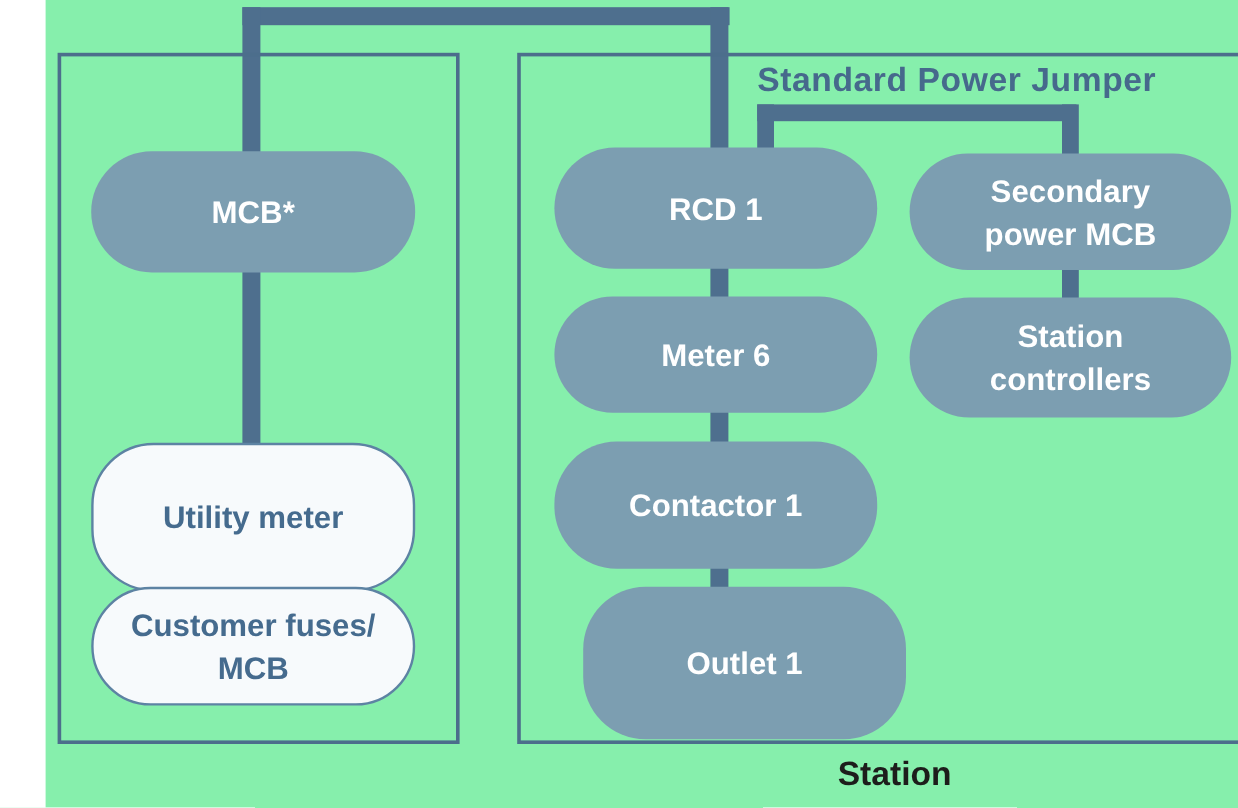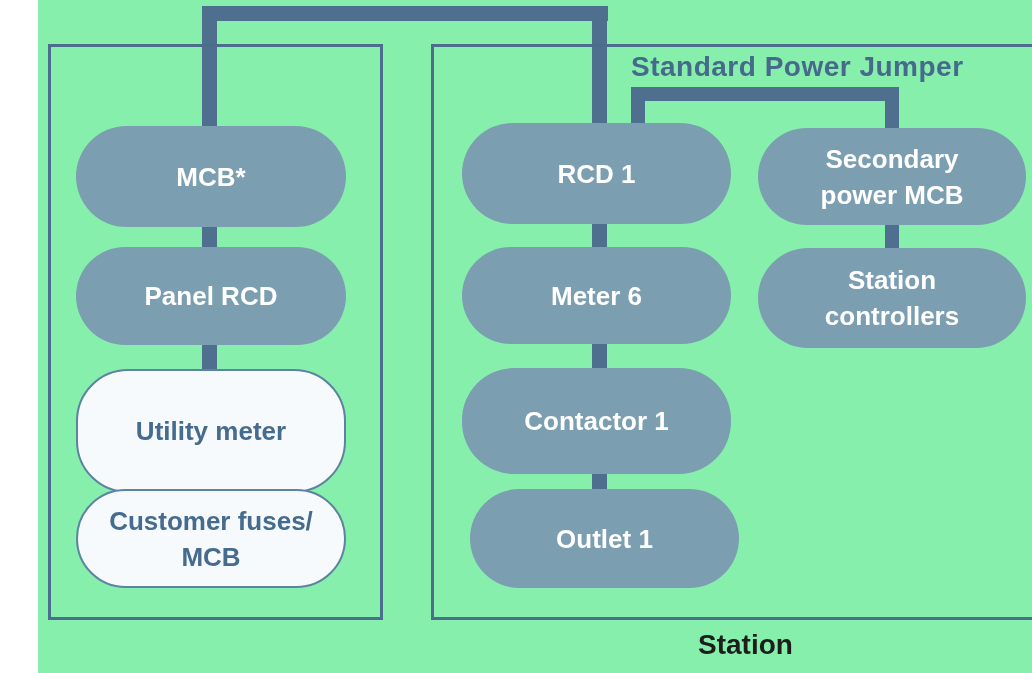--- a/index.html
+++ b/index.html
@@ -80,29 +80,28 @@
   <div class="line" style="left:593px; top:87px; width:266px; height:14px;"></div>
   <div class="line" style="left:593px; top:87px; width:14px; height:46px;"></div>
   <div class="line" style="left:847px; top:87px; width:14px; height:215px;"></div>
 
   <div class="panel-box" style="left:10px; top:44px; width:335px; height:576px;"></div>
   <div class="panel-box" style="left:393px; top:44px; width:629px; height:576px;"></div>
 
   <div class="jumper-label">Standard Power Jumper</div>
 
   <div class="pill dark" style="left:38px; top:126px; width:270px; height:101px;">MCB*</div>
-  <div class="pill dark" style="left:38px; top:247px; width:270px; height:98px;">Panel RCD</div>
   <div class="pill light" style="left:38px; top:369px; width:270px; height:124px;">Utility meter</div>
   <div class="pill light" style="left:38px; top:489px; width:270px; height:99px;">Customer fuses/
 MCB</div>
 
   <div class="pill dark" style="left:424px; top:123px; width:269px; height:101px;">RCD 1</div>
   <div class="pill dark" style="left:424px; top:247px; width:269px; height:97px;">Meter 6</div>
   <div class="pill dark" style="left:424px; top:368px; width:269px; height:106px;text-align:center;">Contactor 1</div>
-  <div class="pill dark" style="left:432px; top:489px; width:269px; height:99px;text-align:right;">Outlet 1</div>
+  <div class="pill dark" style="left:448px; top:489px; width:269px; height:127px;text-align:right;">Outlet 1</div>
 
   <div class="pill dark" style="left:720px; top:128px; width:268px; height:97px;">Secondary
 power MCB</div>
   <div class="pill dark" style="left:720px; top:248px; width:268px; height:100px;">Station
 controllers</div>
 
   <div class="caption station">Station</div>
 
 </div>
 

